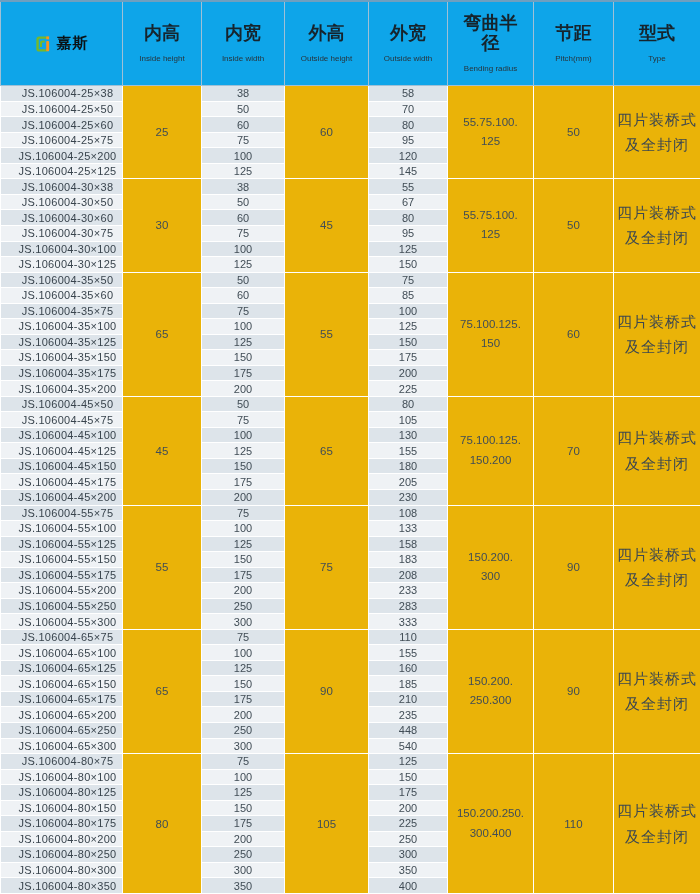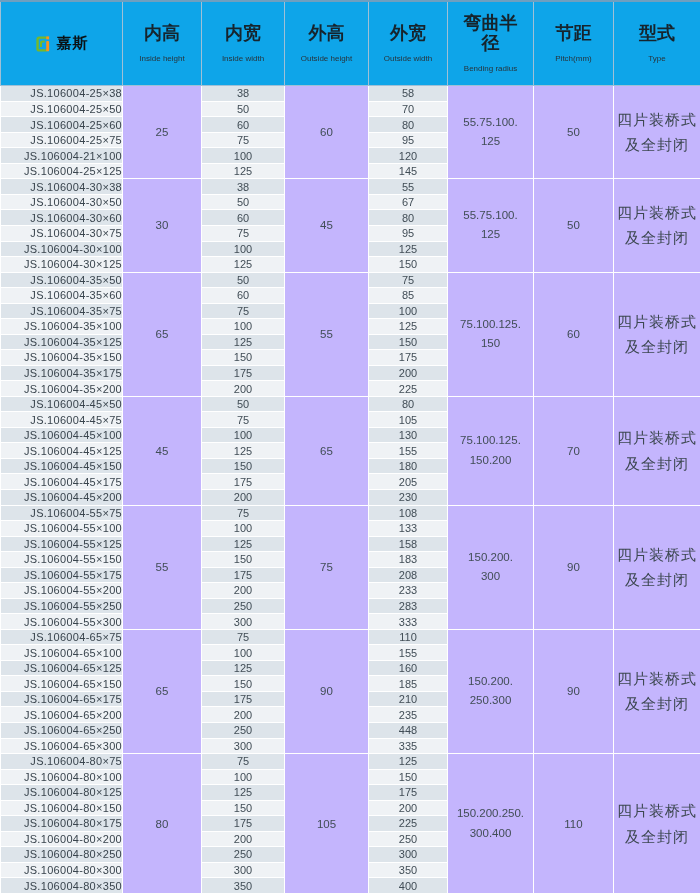--- a/index.html
+++ b/index.html
@@ -7,24 +7,24 @@
   table.spec{width:700px;height:894px;border-collapse:collapse;table-layout:fixed;}
   thead tr{height:28px;}
   thead th{background:#0ea5e9;border:1px solid #9fc0d6;border-top:2px solid #6f9fbf;
            padding:12px;vertical-align:middle;text-align:center;}
   th .zh{font-size:18px;font-weight:700;color:#16242d;line-height:1.1;}
   th .en{font-size:8px;font-weight:400;color:#27343c;line-height:1.2;margin-top:10px;}
   .brandwrap{display:flex;align-items:center;justify-content:center;gap:5px;}
   .brandname{font-size:15px;font-weight:700;color:#0a1216;letter-spacing:1px;}
   tbody td{border:1px solid #ffffff;padding:0;font-size:11px;color:#414d56;
            text-align:center;vertical-align:middle;overflow:hidden;white-space:nowrap;}
-  td.model{text-align:right;padding-left:12px;color:#39444d;letter-spacing:0.3px;}
+  td.model{text-align:center;padding-left:12px;color:#39444d;letter-spacing:0.3px;}
   td.s0{background:#dde4ea;}
   td.s1{background:#eff2f5;}
-  td.merged{background:#c4b5fd;font-size:11.5px;}
+  td.merged{background:#eab308;font-size:11.5px;}
   td.twoline div{line-height:1.7;}
   td.type{font-size:15px;letter-spacing:1px;color:#3c4750;}
   .logo{display:inline-flex;}
 </style>
 </head>
 <body>
 
 <table class="spec">
   <colgroup>
     <col style="width:122px">
@@ -107,21 +107,21 @@
         <td class="model s0">JS.106004-25×60</td>
         <td class="s0">60</td>
         <td class="s0">80</td>
       </tr>
       <tr>
         <td class="model s1">JS.106004-25×75</td>
         <td class="s1">75</td>
         <td class="s1">95</td>
       </tr>
       <tr>
-        <td class="model s0">JS.106004-21×100</td>
+        <td class="model s0">JS.106004-25×200</td>
         <td class="s0">100</td>
         <td class="s0">120</td>
       </tr>
       <tr>
         <td class="model s1">JS.106004-25×125</td>
         <td class="s1">125</td>
         <td class="s1">145</td>
       </tr>
       <tr>
         <td class="model s0">JS.106004-30×38</td>
@@ -354,21 +354,21 @@
         <td class="s1">235</td>
       </tr>
       <tr>
         <td class="model s0">JS.106004-65×250</td>
         <td class="s0">250</td>
         <td class="s0">448</td>
       </tr>
       <tr>
         <td class="model s1">JS.106004-65×300</td>
         <td class="s1">300</td>
-        <td class="s1">335</td>
+        <td class="s1">540</td>
       </tr>
       <tr>
         <td class="model s0">JS.106004-80×75</td>
         <td class="merged" rowspan="9">80</td>
         <td class="s0">75</td>
         <td class="merged" rowspan="9">105</td>
         <td class="s0">125</td>
         <td class="merged twoline" rowspan="9">
           <div>150.200.250.</div>
           <div>300.400</div>

